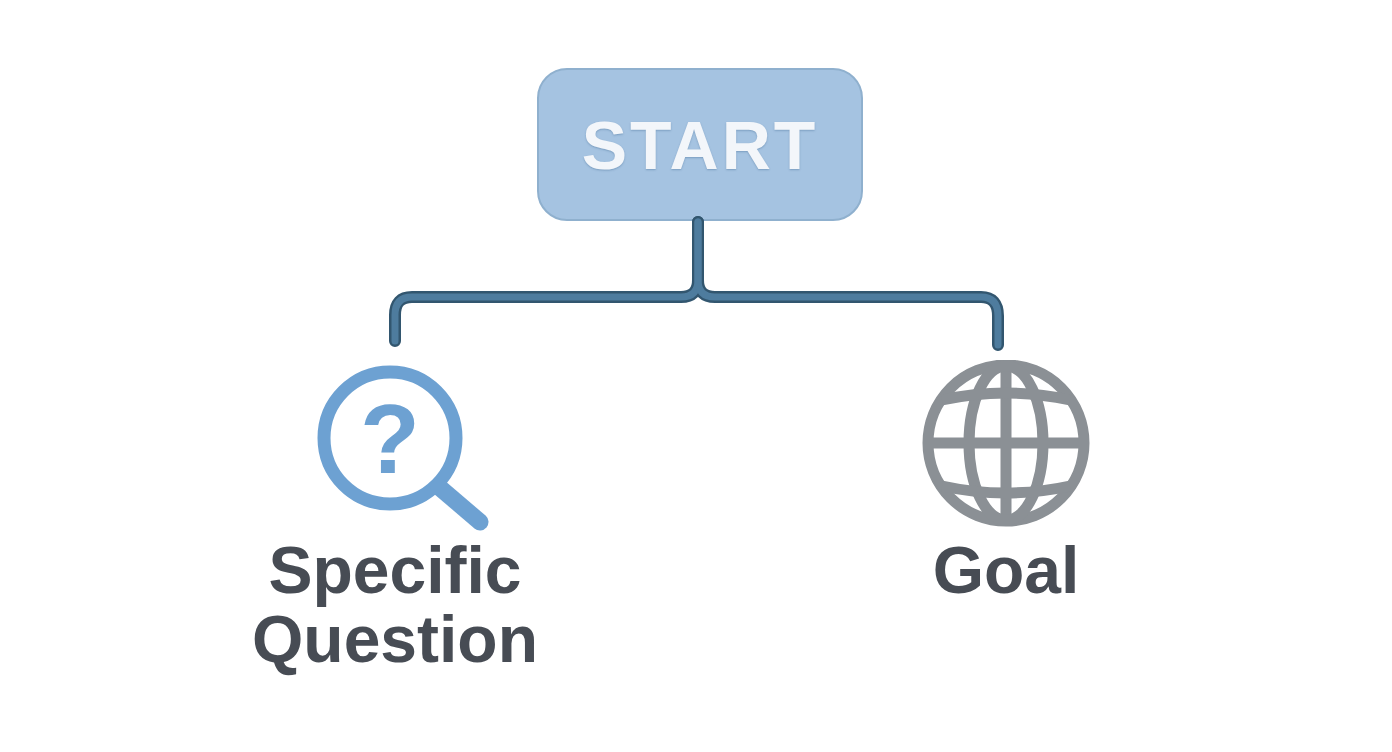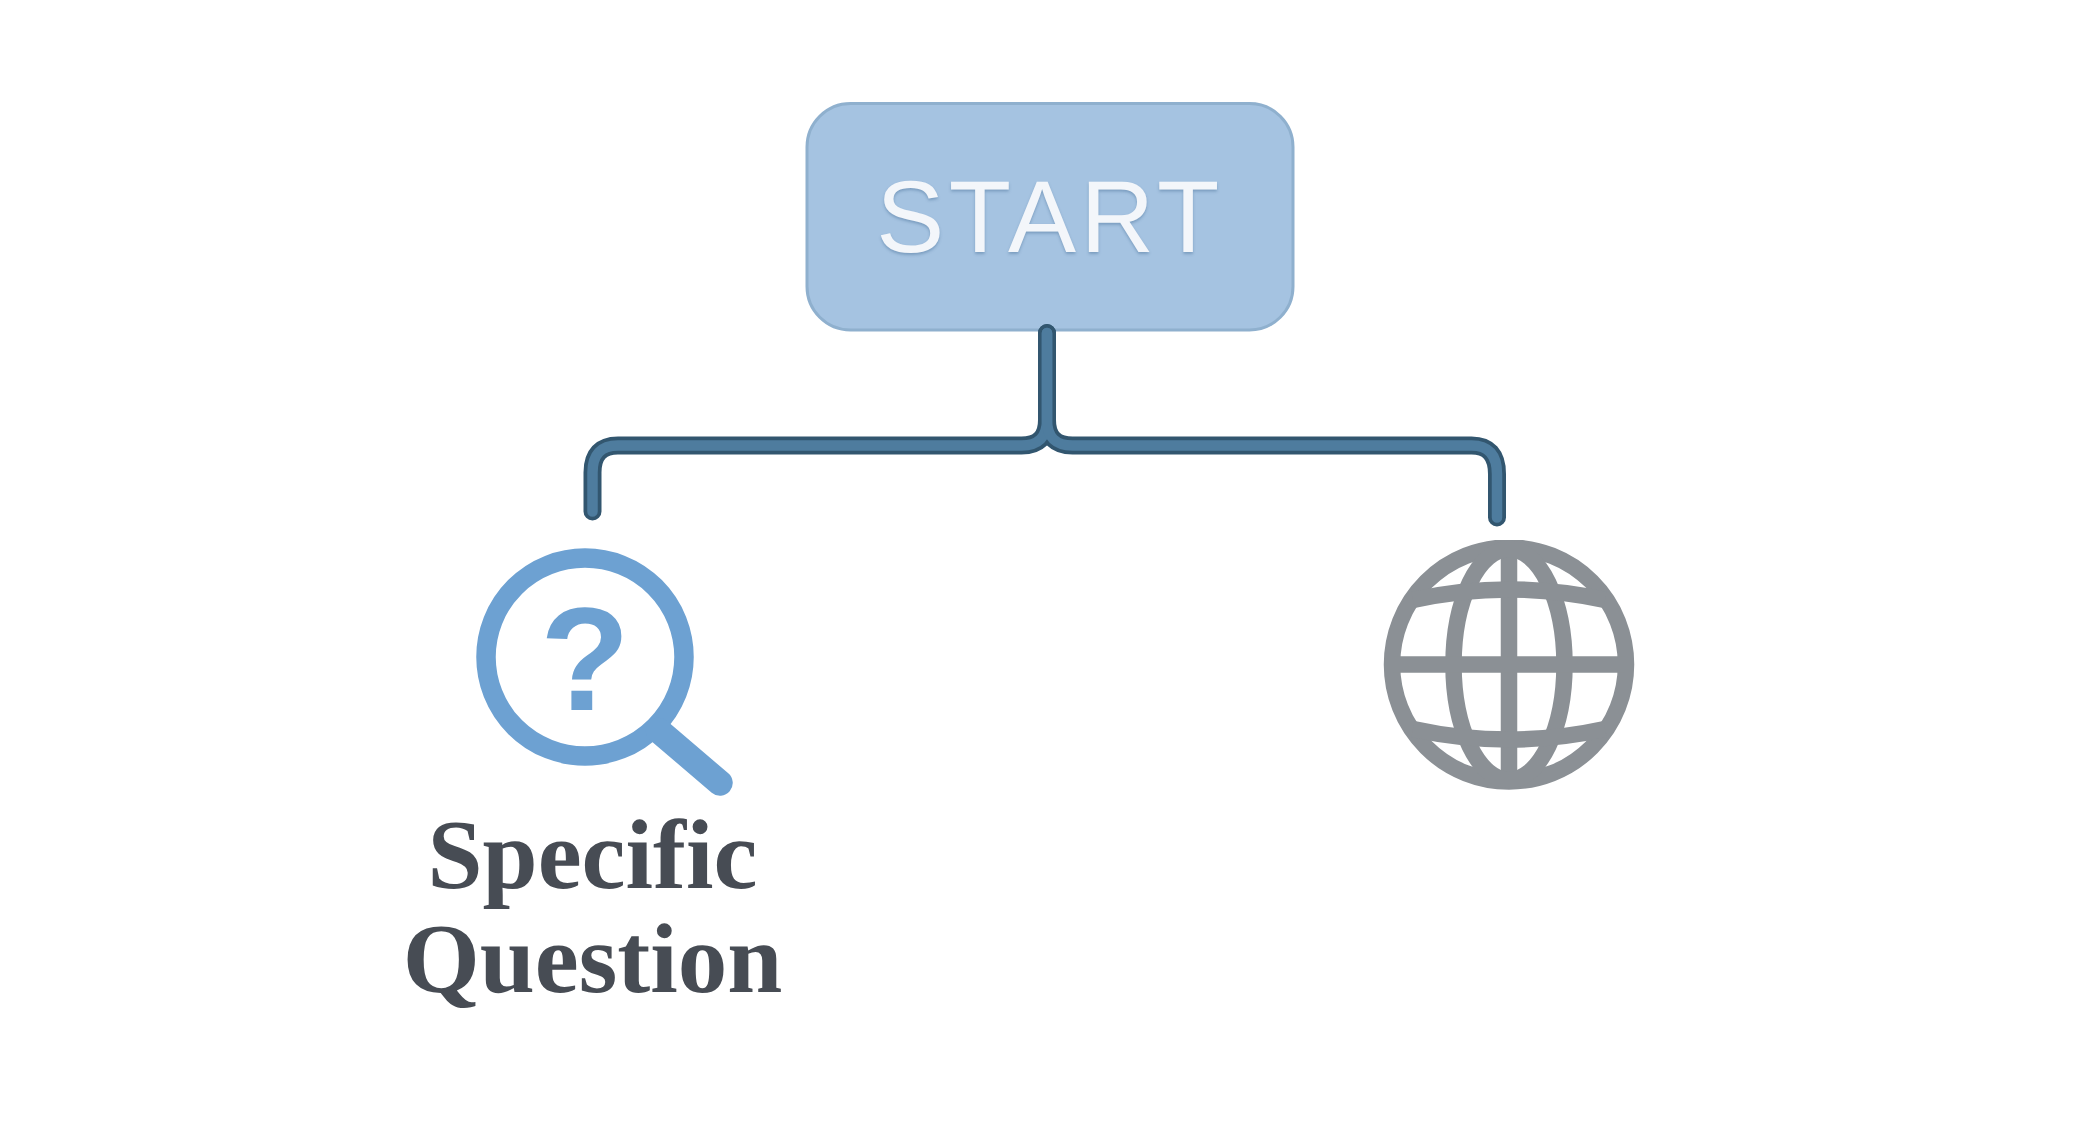--- a/index.html
+++ b/index.html
@@ -29,21 +29,21 @@
     left:537px;top:68px;
     width:326px;height:153px;
     background:var(--start-box-fill);
     border:2px solid var(--start-box-border);
     border-radius:30px;
     display:flex;align-items:center;justify-content:center;
   }
   .start-label{
     color:var(--start-text);
     font-size:68px;
-    font-weight:400;
+    font-weight:700;
     letter-spacing:3px;
     text-shadow:0 1px 2px rgba(70,110,150,.45);
   }
   .connector-svg{
     position:absolute;left:0;top:0;
     width:1392px;height:752px;
     pointer-events:none;
   }
   .pipe-outer{fill:none;stroke:var(--connector-dark);stroke-width:12;stroke-linecap:round;}
   .pipe-inner{fill:none;stroke:var(--connector);stroke-width:7;stroke-linecap:round;}
@@ -56,21 +56,20 @@
   }
   .globe-stroke{fill:none;stroke:var(--globe);}
   .branch-label{
     position:absolute;
     width:420px;
     text-align:center;
     color:var(--label-text);
     font-size:66px;
     font-weight:600;
     line-height:69px;
-    font-family:Liberation Serif, serif;
   }
   .branch-label-left{left:185px;top:536px;}
   .branch-label-right{left:796px;top:536px;}
 </style>
 </head>
 <body>
 
 <div class="canvas">
 
   <div class="start-node">
@@ -99,16 +98,17 @@
   <div>
     <svg class="icon-svg" style="left:920px;top:360px;" width="172" height="168" viewBox="0 0 172 168" xmlns="http://www.w3.org/2000/svg" aria-hidden="true">
       <circle class="globe-stroke" cx="86" cy="83" r="78" stroke-width="11"></circle>
       <line class="globe-stroke" x1="86" y1="6" x2="86" y2="160" stroke-width="11"></line>
       <ellipse class="globe-stroke" cx="86" cy="83" rx="37" ry="77" stroke-width="11"></ellipse>
       <line class="globe-stroke" x1="9" y1="83" x2="163" y2="83" stroke-width="11"></line>
       <path class="globe-stroke" d="M 22 40 Q 86 26 150 40" stroke-width="11"></path>
       <path class="globe-stroke" d="M 22 126 Q 86 140 150 126" stroke-width="11"></path>
     </svg>
     <div class="branch-label branch-label-right">
+      <div>Goal</div>
     </div>
   </div>
 
 </div>
 
 </body></html>

